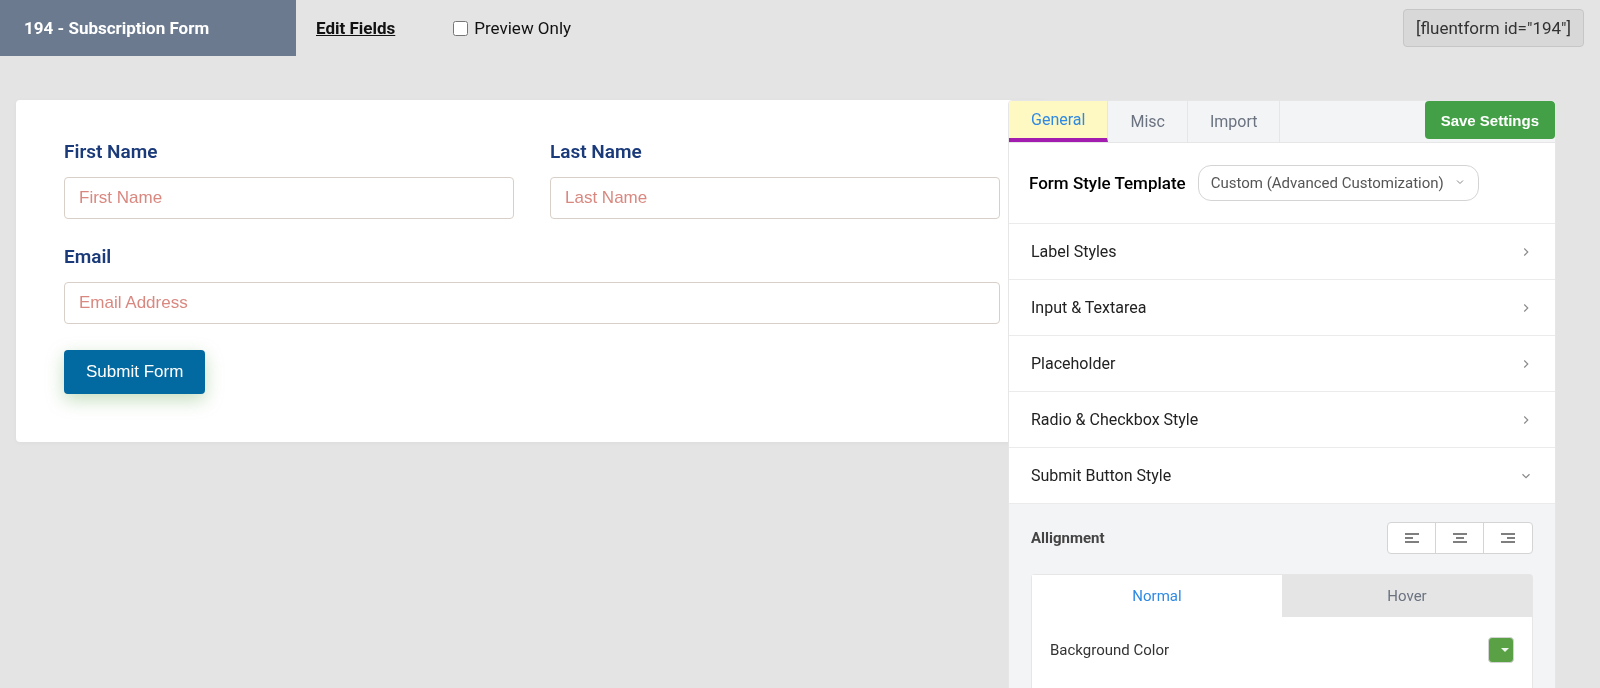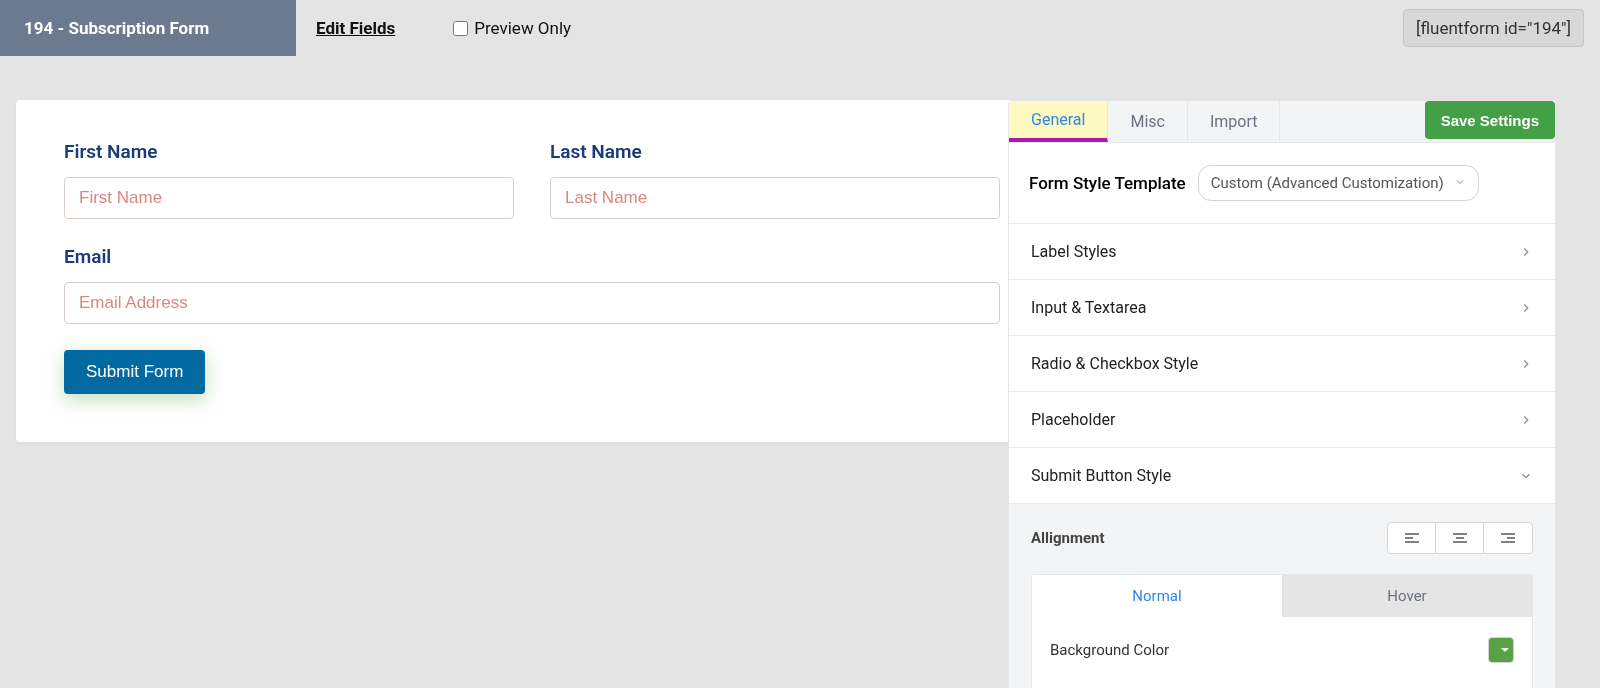--- a/index.html
+++ b/index.html
@@ -367,29 +367,29 @@
       </div>
       <div class="acc-item">
         <span>Input &amp; Textarea</span>
         <span class="chev">
           <svg width="14" height="14" viewBox="0 0 24 24" fill="none" stroke="#888" stroke-width="2">
               <polyline points="9 18 15 12 9 6"></polyline>
             </svg>
         </span>
       </div>
       <div class="acc-item">
-        <span>Radio &amp; Checkbox Style</span>
+        <span>Placeholder</span>
         <span class="chev">
           <svg width="14" height="14" viewBox="0 0 24 24" fill="none" stroke="#888" stroke-width="2">
               <polyline points="9 18 15 12 9 6"></polyline>
             </svg>
         </span>
       </div>
       <div class="acc-item">
-        <span>Placeholder</span>
+        <span>Radio &amp; Checkbox Style</span>
         <span class="chev">
           <svg width="14" height="14" viewBox="0 0 24 24" fill="none" stroke="#888" stroke-width="2">
               <polyline points="9 18 15 12 9 6"></polyline>
             </svg>
         </span>
       </div>
       <div class="acc-item">
         <span>Submit Button Style</span>
         <span class="chev">
           <svg width="14" height="14" viewBox="0 0 24 24" fill="none" stroke="#888" stroke-width="2">

